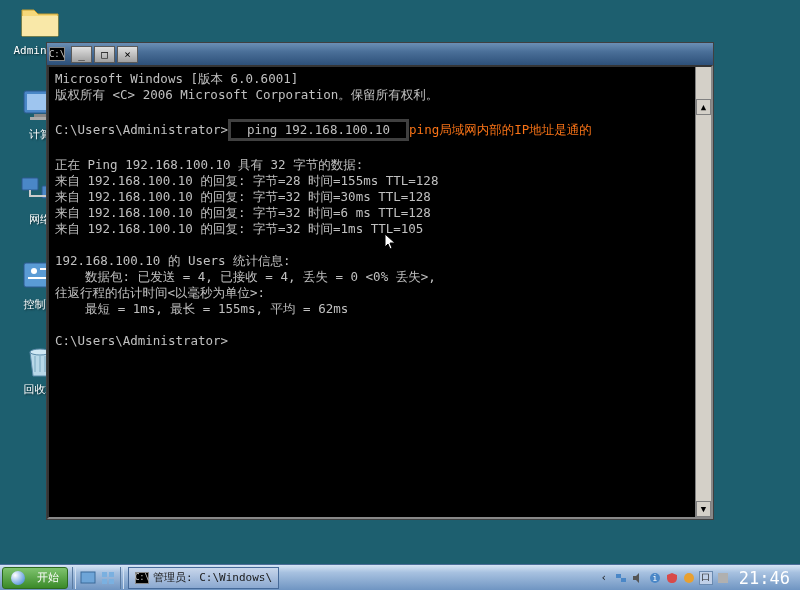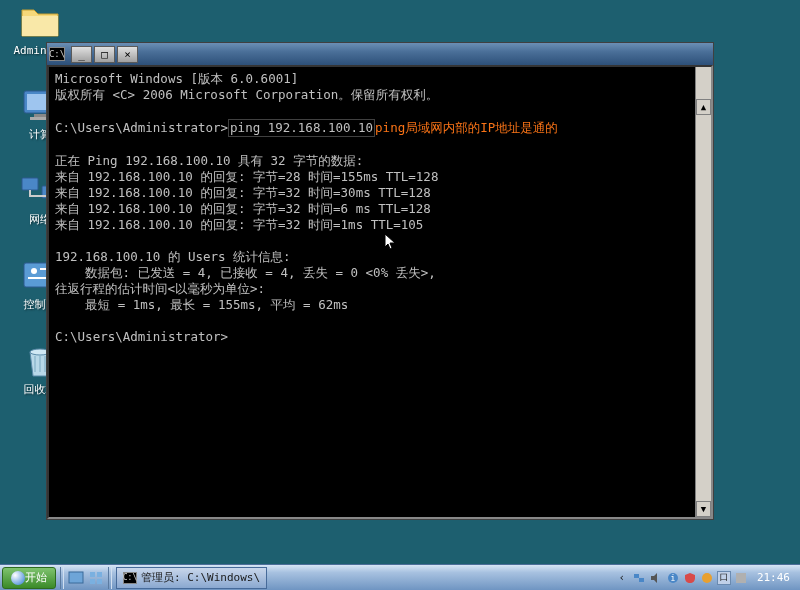--- a/index.html
+++ b/index.html
@@ -35,51 +35,51 @@
 .cmd-body {
   flex: 1; background: #000; color: #c0c0c0;
   font-family: "NSimSun", "Consolas", monospace; font-size: 12.5px;
   padding: 4px 6px; line-height: 16px; white-space: pre; overflow: hidden;
   position: relative; border: 2px inset #888;
 }
 .cmd-body .scrollbar { position: absolute; right: 0; top: 0; bottom: 0; width: 16px; background: #d4d0c8; border-left: 1px solid #808080; }
 .cmd-body .scrollbar .sb-btn { width: 100%; height: 16px; background: #d4d0c8; border: 1px solid #808080; display: flex; align-items: center; justify-content: center; font-size: 9px; color: #000; }
 .cmd-body .scrollbar .sb-track { position: absolute; top: 16px; bottom: 16px; width: 100%; }
 .cmd-body .scrollbar .sb-btn.down { position: absolute; bottom: 0; }
-.boxed { display: inline-block; border: 1px solid #404040; padding: 0 1px; }
+.boxed { display: inline-block; border: 3px solid #404040; padding: 0 16px; }
 .annot { color: #f97316; }
 .cursor-img {
   position: absolute; left: 335px; top: 166px; width: 14px; height: 18px;
   pointer-events: none;
 }
 .taskbar {
   position: absolute; left: 0; right: 0; bottom: 0; height: 26px;
   background: linear-gradient(to bottom, #d6e5f5, #a7c1e0 30%, #6f95c2);
   border-top: 1px solid #4b6e99; display: flex; align-items: center;
   font-size: 11px; color: #1a1a1a;
 }
 .start-btn {
   height: 22px; padding: 0 8px; margin: 0 2px;
   background: linear-gradient(to bottom, #7fc36f, #3a8a28);
   border: 1px solid #2d6b1f; border-radius: 3px; color: #fff;
-  display: flex; align-items: center; gap: 0; font-size: 11px; cursor: pointer;
+  display: flex; align-items: center; gap: 12px; font-size: 11px; cursor: pointer;
 }
 .start-orb { width: 14px; height: 14px; border-radius: 50%; background: radial-gradient(circle at 30% 30%, #fff, #2a7ad1); }
 .tb-sep { width: 4px; height: 22px; border-left: 1px solid #5a7aa0; border-right: 1px solid #d0dff0; margin: 0 2px; }
 .ql-icon { width: 18px; height: 18px; margin: 0 1px; display: flex; align-items: center; justify-content: center; font-size: 12px; cursor: pointer; }
 .task-item {
   height: 22px; padding: 0 6px; margin: 0 2px;
   background: linear-gradient(to bottom, #e8eef7, #b8cbe4);
   border: 1px solid #6b8cb5; display: flex; align-items: center; gap: 4px;
   font-size: 11px; max-width: 160px; overflow: hidden; white-space: nowrap; cursor: pointer;
 }
 .task-item.active { background: linear-gradient(to bottom, #c8d6eb, #8aa8d0); border-color: #466a99; }
 .tray { margin-left: auto; display: flex; align-items: center; padding: 0 4px; gap: 3px; }
 .tray .tray-icon { width: 14px; height: 14px; display: flex; align-items: center; justify-content: center; font-size: 11px; cursor: pointer; }
-.clock { padding: 0 6px; font-size: 11px; color: #fff; }
+.clock { padding: 0 6px; font-size: 17px; color: #fff; }
 </style>
 </head>
 <body>
 
 <div class="desktop">
   <div class="icon-col">
     <div class="desktop-icon">
       <div class="glyph">
         <svg width="40" height="36" viewBox="0 0 40 36">
             <path d="M2 6h12l4 4h20v22H2z" fill="#f6d879" stroke="#c8a030"></path>

